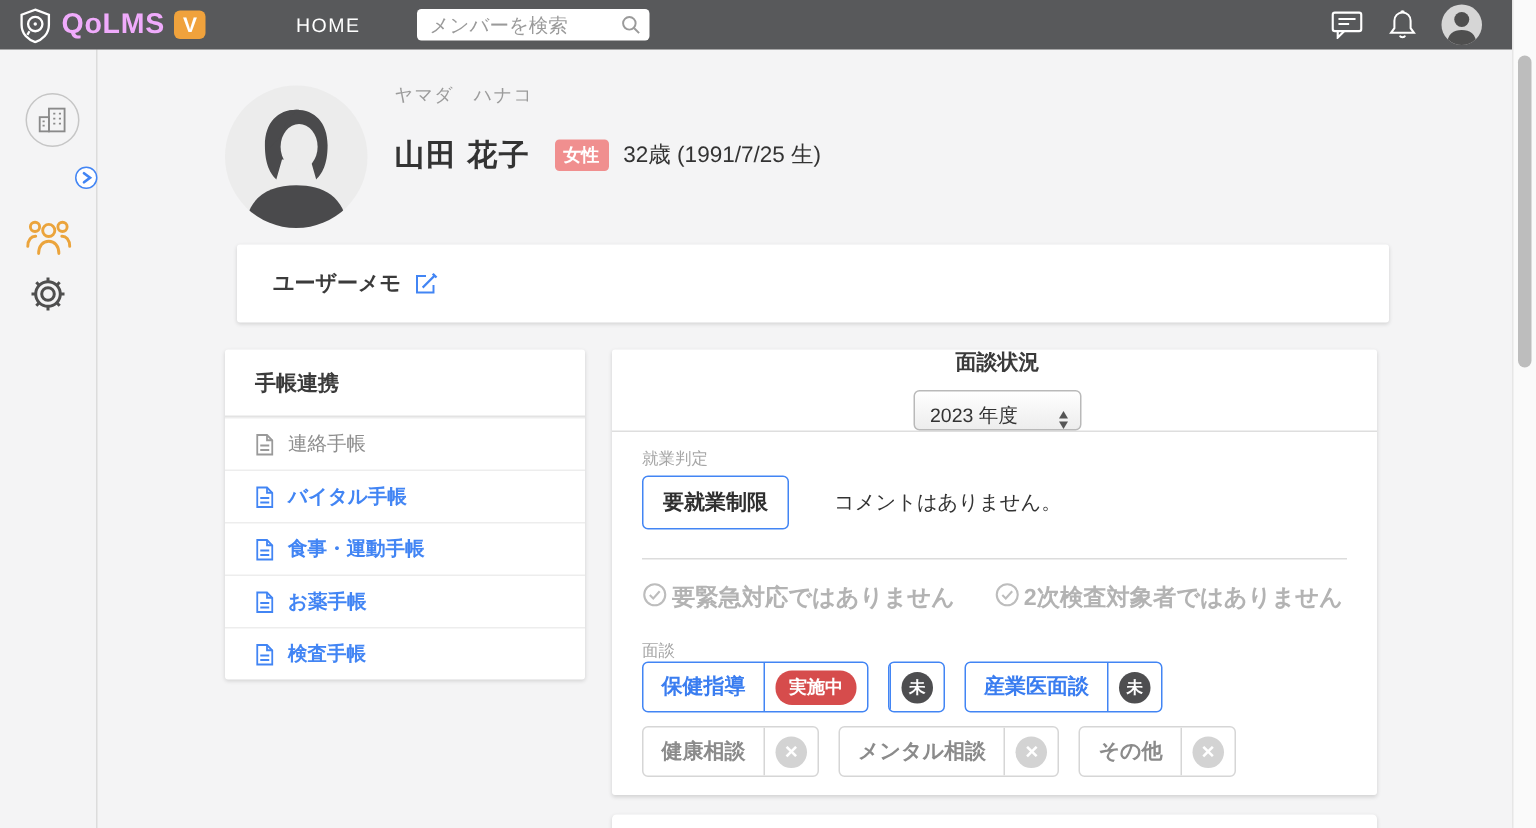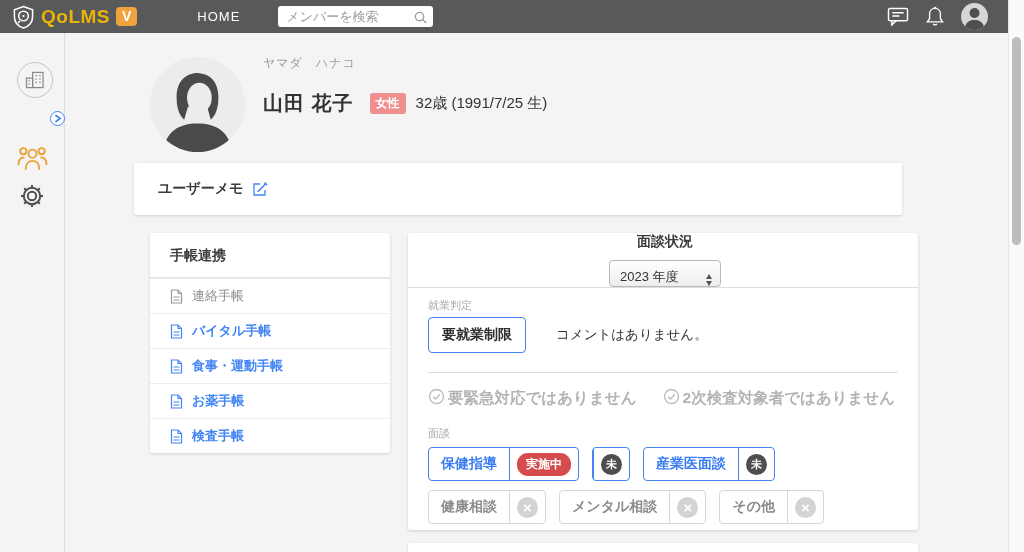--- a/index.html
+++ b/index.html
@@ -2,21 +2,21 @@
 <html><head>
 <meta charset="utf-8">
 <style>
   * { margin:0; padding:0; box-sizing:border-box; }
   html,body { width:1024px; height:552px; overflow:hidden; }
   body { font-family:"Liberation Sans","DejaVu Sans",sans-serif; background:#f4f4f5; position:relative; color:#333; }
 
   
   .topbar { position:absolute; left:0; top:0; width:1008px; height:33px; background:#58595b; display:flex; align-items:center; z-index:20; }
   .brand { display:flex; align-items:center; gap:6px; padding-left:12px; }
-  .brand-name { color:#eab308; font-size:19px; font-weight:bold; letter-spacing:0.5px; }
+  .brand-name { color:#f0abfc; font-size:19px; font-weight:bold; letter-spacing:0.5px; }
   .vbadge { background:#f0a23c; color:#fff; font-size:14px; font-weight:bold; border-radius:4px; padding:1px 6px 2px; }
   .home-link { color:#fff; font-size:13px; letter-spacing:1px; margin-left:60px; cursor:pointer; }
   .searchbox { position:relative; margin-left:38px; }
   .searchbox input { width:155px; height:21px; border:none; border-radius:3px; background:#fff; font-size:13px; padding:0 24px 0 8px; color:#444; outline:none; font-family:inherit; }
   .searchbox input::placeholder { color:#9a9a9a; }
   .search-ic { position:absolute; right:6px; top:4px; }
   .topbar-right { margin-left:auto; display:flex; align-items:center; gap:17px; padding-right:20px; }
   .tavatar { width:27px; height:27px; border-radius:50%; background:#d6d6d6; overflow:hidden; position:relative; }
 
   
@@ -34,21 +34,21 @@
   .avatar-big { position:absolute; left:150px; top:57px; width:95px; height:95px; border-radius:50%; background:#ececec; overflow:hidden; }
   .profile-text { position:absolute; left:263px; top:55px; }
   .kana { font-size:12px; color:#9b9b9b; letter-spacing:1px; }
   .name-row { display:flex; align-items:center; margin-top:18px; gap:10px; }
   .pname { font-size:20px; font-weight:bold; color:#333; letter-spacing:1px; }
   .gender-badge { background:#f08f8f; color:#fff; font-size:12px; font-weight:bold; border-radius:3px; padding:2px 6px; margin-left:6px; }
   .age-birth { font-size:15px; color:#333; }
 
   
   .card { position:absolute; background:#fff; border-radius:2px; box-shadow:0 1px 3px rgba(0,0,0,0.15); }
-  .memo-card { left:134px; top:163px; width:768px; height:52px; display:flex; align-items:center; padding-left:24px; }
+  .memo-card { left:158px; top:163px; width:768px; height:52px; display:flex; align-items:center; padding-left:24px; }
   .memo-title { font-size:14px; font-weight:bold; color:#3b3b3b; }
   .memo-edit { margin-left:9px; cursor:pointer; display:flex; }
 
   
   .nb-card { left:150px; top:233px; width:240px; }
   .nb-header { padding:14px 20px 12px; font-size:14px; font-weight:bold; color:#3b3b3b; border-bottom:1px solid #e3e3e3; }
   .nb-item { height:35px; display:flex; align-items:center; gap:9px; padding:0 20px; border-top:1px solid #ededed; cursor:pointer; }
   .nb-item:first-of-type { border-top:none; }
   .nb-item .nb-label { font-size:13px; font-weight:bold; color:#4285f4; }
   .nb-item.unlinked { cursor:default; }
@@ -65,21 +65,21 @@
   .iv-body { padding:10px 20px 0; }
   .mini-label { font-size:11px; color:#a6a6a6; }
   .judg-row { display:flex; align-items:flex-start; gap:30px; margin-top:4px; }
   .judg-btn { border:1.5px solid #4285f4; border-radius:4px; background:#fff; padding:8px 13px; font-size:14px; font-weight:bold; color:#2f2f2f; cursor:pointer; font-family:inherit; }
   .judg-comment { font-size:13.5px; color:#333; margin-top:9px; }
   .iv-divider { border-top:1px solid #dcdcdc; margin-top:19px; }
   .flags-row { display:flex; gap:26px; margin-top:15px; align-items:center; }
   .flag { display:flex; gap:3px; }
   .flag-text { font-size:15.5px; font-weight:bold; color:#b3b3b3; }
   .iv-sec-label { margin-top:17px; }
-  .btn-row { display:flex; gap:13px; margin-top:6px; }
+  .btn-row { display:flex; gap:13px; }
   .iv-btn { display:flex; align-items:stretch; background:#fff; border:1.5px solid #4285f4; border-radius:4px; cursor:pointer; overflow:hidden; }
   .iv-btn .btn-label { padding:7px 12px; font-size:14px; font-weight:bold; color:#3a7df0; display:flex; align-items:center; }
   .iv-btn .btn-sep { border-left:1px solid #4285f4; }
   .iv-btn .btn-badge-wrap { display:flex; align-items:center; padding:0 7px; }
   .badge-pill { background:#d64c4c; color:#fff; font-size:12px; font-weight:bold; border-radius:11px; padding:3px 9px; }
   .badge-circle { width:21px; height:21px; border-radius:50%; background:#4e4e50; color:#fff; font-size:11px; font-weight:bold; display:flex; align-items:center; justify-content:center; }
   .iv-btn.inactive { border:1px solid #d6d6d6; }
   .iv-btn.inactive .btn-label { color:#8b8b8b; }
   .iv-btn.inactive .btn-sep { border-left:1px solid #d6d6d6; }
   .badge-x { width:21px; height:21px; border-radius:50%; background:#d3d3d3; color:#fff; font-size:15px; font-weight:bold; display:flex; align-items:center; justify-content:center; line-height:1; }

